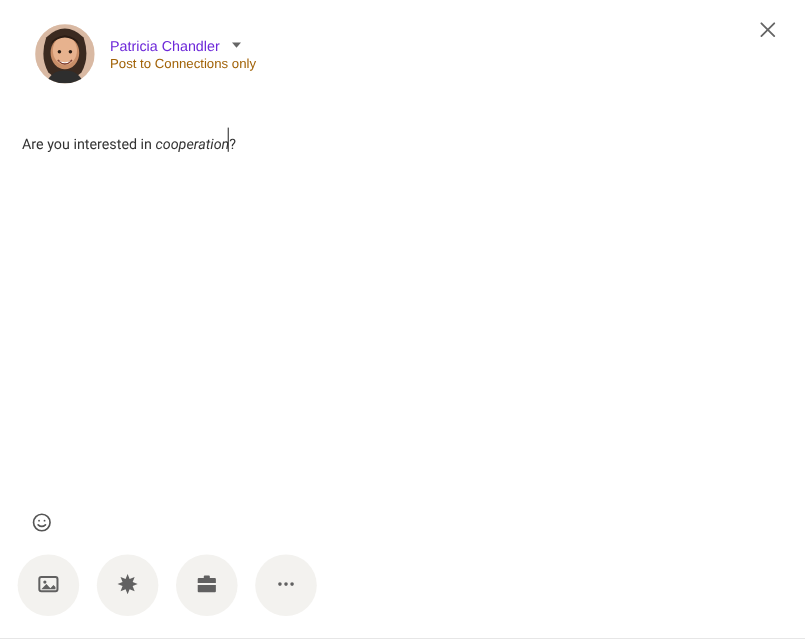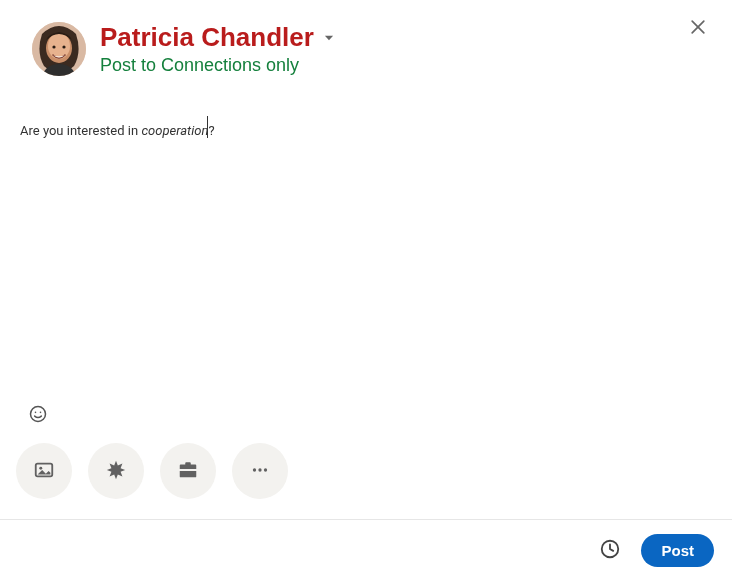--- a/index.html
+++ b/index.html
@@ -5,24 +5,24 @@
   * { box-sizing: border-box; margin: 0; padding: 0; }
   html, body { width: 732px; height: 581px; font-family: -apple-system, BlinkMacSystemFont, "Segoe UI", Roboto, Helvetica, Arial, sans-serif; background: #fff; color: #1d1d1d; }
   .modal { position: relative; width: 100%; height: 100%; display: flex; flex-direction: column; }
   .close-btn { position: absolute; top: 14px; right: 20px; width: 28px; height: 28px; display: flex; align-items: center; justify-content: center; border: none; background: transparent; cursor: pointer; color: #666; }
   .close-btn svg { width: 20px; height: 20px; }
   .header { display: flex; align-items: center; padding: 22px 20px 10px 32px; gap: 14px; }
   .avatar { width: 54px; height: 54px; border-radius: 50%; overflow: hidden; flex: 0 0 auto; background: #e7d2c1; position: relative; }
   .avatar svg { width: 100%; height: 100%; display: block; }
   .audience-btn { display: inline-flex; flex-direction: column; align-items: flex-start; background: transparent; border: none; cursor: pointer; text-align: left; padding: 0; }
   .name-row { display: flex; align-items: center; gap: 8px; }
-  .user-name { font-size: 26px; font-weight: 700; color: #b91c1c; }
+  .user-name { font-size: 13px; font-weight: 400; color: #6d28d9; }
   .caret { color: #666; }
   .caret svg { width: 14px; height: 14px; display: block; }
-  .audience-sub { font-size: 18px; color: #15803d; margin-top: 2px; }
+  .audience-sub { font-size: 12px; color: #a16207; margin-top: 2px; }
   .composer { flex: 1; padding: 30px 20px 10px 20px; position: relative; }
   .post-text { font-size: 13px; line-height: 1.4; color: #333; outline: none; }
   .post-text .italic { font-style: italic; }
   .text-cursor { display: inline-block; width: 1px; height: 22px; background: #333; vertical-align: -3px; margin-left: -1px; }
   .emoji-row { padding: 0 24px 14px 24px; }
   .emoji-btn { width: 28px; height: 28px; border: none; background: transparent; cursor: pointer; color: #555; display: flex; align-items: center; justify-content: center; }
   .emoji-btn svg { width: 20px; height: 20px; }
   .actions-row { display: flex; gap: 16px; padding: 0 16px 20px 16px; }
   .action-chip { width: 56px; height: 56px; border-radius: 50%; border: none; background: #f3f2ef; display: flex; align-items: center; justify-content: center; cursor: pointer; color: #616161; }
   .action-chip svg { width: 22px; height: 22px; }
@@ -123,25 +123,14 @@
           <circle cx="6" cy="12" r="1.8"></circle>
             <circle cx="12" cy="12" r="1.8"></circle>
             <circle cx="18" cy="12" r="1.8"></circle>
         </svg>
       </span>
     </button>
   </div>
 
   <div class="divider"></div>
 
-  <div class="footer">
-    <button class="schedule-btn">
-      <span>
-        <svg viewBox="0 0 24 24" fill="none" stroke="currentColor" stroke-width="2" stroke-linecap="round">
-          <circle cx="12" cy="12" r="9"></circle>
-          <path d="M12 7 V12 L15.5 14"></path>
-        </svg>
-      </span>
-    </button>
-    <button class="post-btn">Post</button>
-  </div>
 
 </div>
 
 </body></html>

